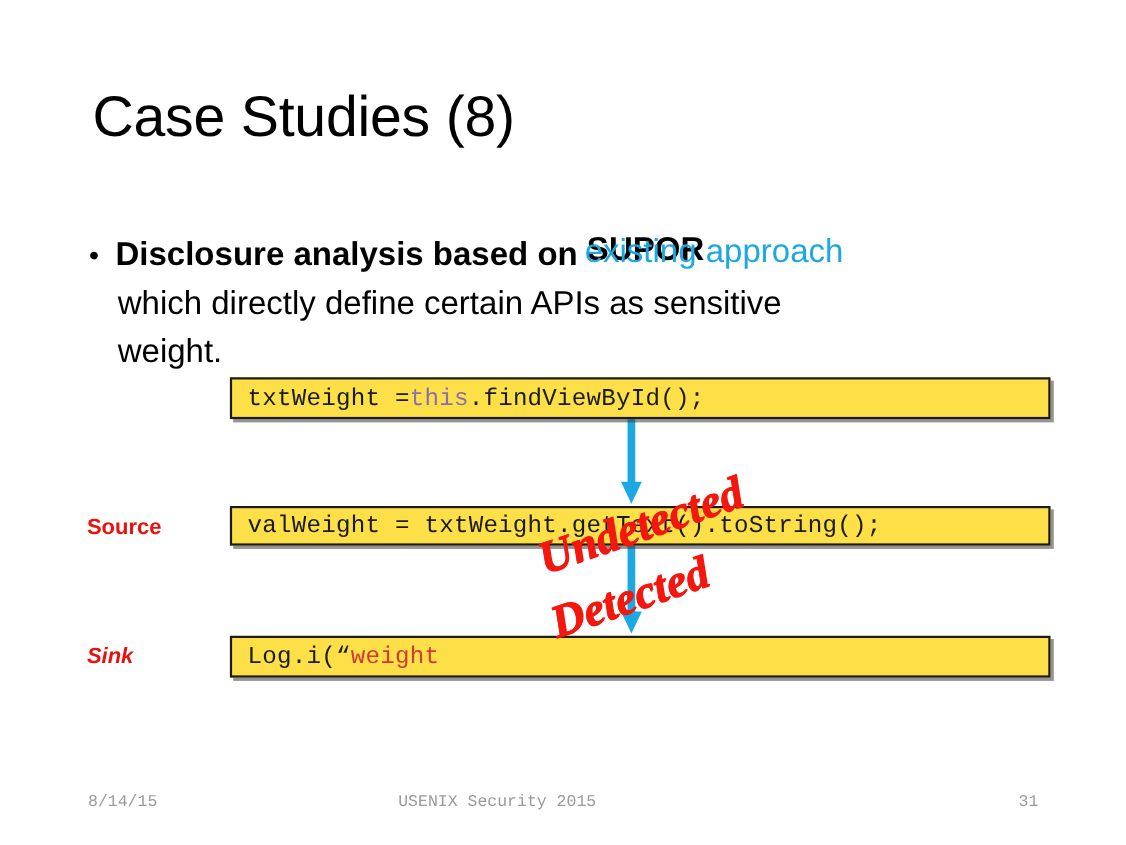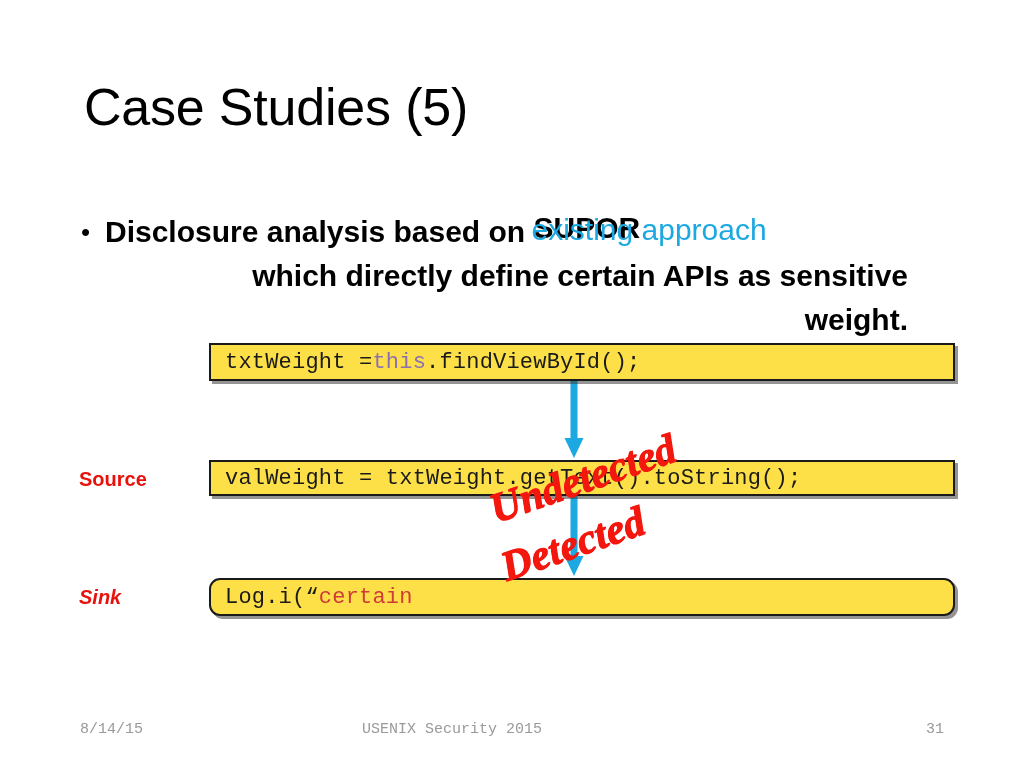--- a/index.html
+++ b/index.html
@@ -59,23 +59,22 @@
     color: #000000;
   }
   .bullet-text {
     display: block;
     margin-left: 27px;
     font-weight: 700;
     position: relative;
   }
   .bullet-cont {
     display: block;
-    margin-left: 12px;
-    font-weight: 700;
-    text-align: right;
+    margin-left: 29px;
+    font-weight: 400;
   }
   
   .overlap-wrap {
     position: relative;
     display: inline-block;
     width: 0;
     height: 0;
     vertical-align: baseline;
   }
   .frag-black {
@@ -109,21 +108,21 @@
     padding-left: 14px;
     font-family: "Liberation Mono", "DejaVu Sans Mono", monospace;
     font-size: 22px;
     color: #1a1a1a;
     letter-spacing: 0.2px;
     white-space: nowrap;
     z-index: 3;
   }
   #code-box-1 { left: 209px; top: 343px; width: 746px; height: 38px; }
   #code-box-2 { left: 209px; top: 460px; width: 746px; height: 36px; }
-  #code-box-3 { left: 209px; top: 578px; width: 746px; height: 38px; border-radius: 11px; }
+  #code-box-3 { left: 209px; top: 578px; width: 746px; height: 38px; }
 
   .tok-keyword { color: #8C6FB0; }
   .tok-res     { color: #E8433F; }
   .tok-str     { color: #D03A38; }
   .tok-plain   { color: #1a1a1a; }
 
   
   .side-label {
     position: absolute;
     font-family: "Liberation Sans", sans-serif;
@@ -182,21 +181,21 @@
   }
   #footer-date  { position: absolute; left: 80px;  top: 3px; }
   #footer-conf  { position: absolute; left: 0; top: 3px; width: 904px; text-align: center; }
   #footer-page  { position: absolute; right: 80px; top: 3px; }
 </style>
 </head>
 <body>
 
 <div id="slide">
 
-  <div id="slide-title">Case Studies (5)</div>
+  <div id="slide-title">Case Studies (8)</div>
 
   <div id="body-block">
 
     <div class="bullet-row">
       <span class="bullet-mark">•</span>
 
       <span class="bullet-text"><span>Disclosure analysis based on </span><span class="overlap-wrap"><span class="frag-black">SUPOR</span><span class="frag-blue">existing approach</span></span></span>
 
       <span class="bullet-cont">which directly define certain APIs as sensitive</span>
 
@@ -225,21 +224,21 @@
 
   <span class="arrow" id="arrow-2">
     <svg width="22" height="82" viewBox="0 0 22 82" xmlns="http://www.w3.org/2000/svg">
       <rect x="7.5" y="0" width="7" height="62" fill="#1CA8E0"></rect>
       <polygon points="11,80 1.5,60 20.5,60" fill="#1CA8E0"></polygon>
     </svg>
   </span>
 
   <div class="code-box" id="code-box-3">
     <span class="tok-plain">Log.i(“</span>
-      <span class="tok-str">certain</span>
+      <span class="tok-str">weight</span>
   </div>
 
   <div class="side-label" id="label-source">Source</div>
 
   <div class="side-label" id="label-sink">Sink</div>
 
   <div class="annot" id="annot-undetected">Undetected</div>
 
   <div class="annot" id="annot-detected">Detected</div>
 

